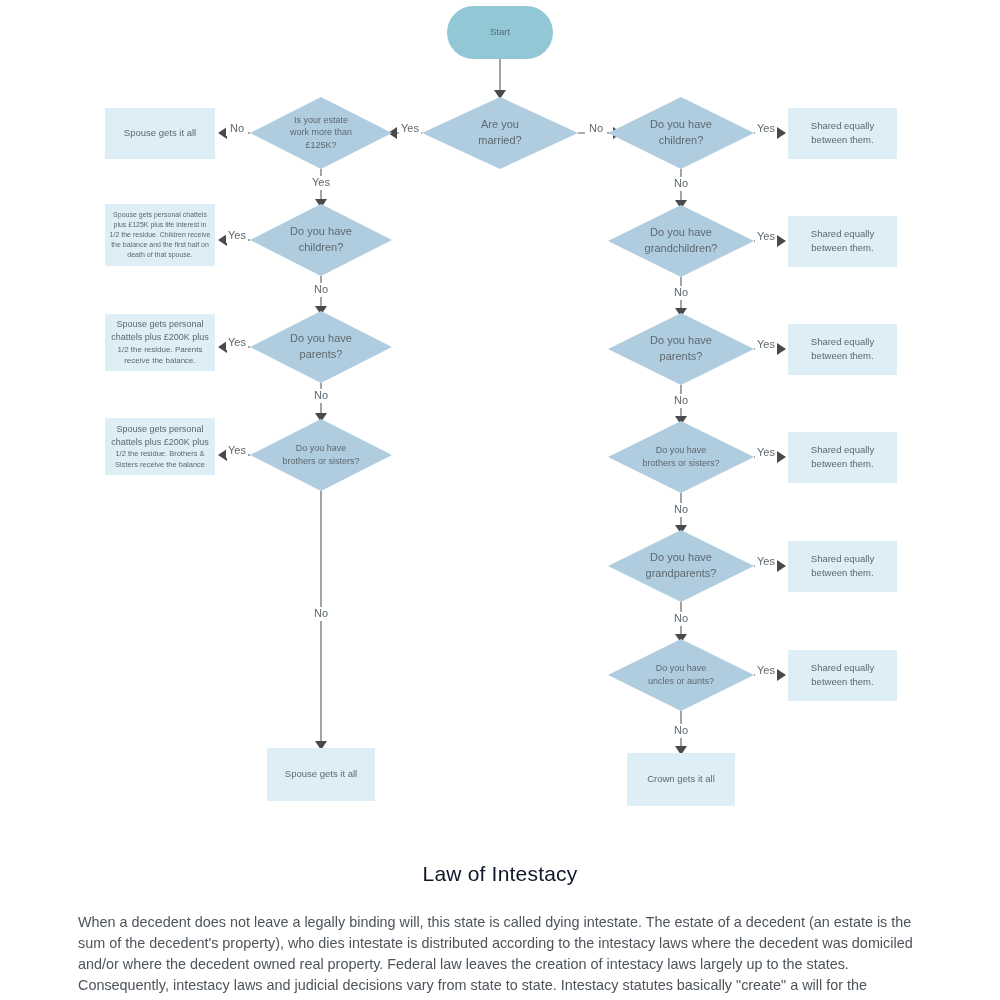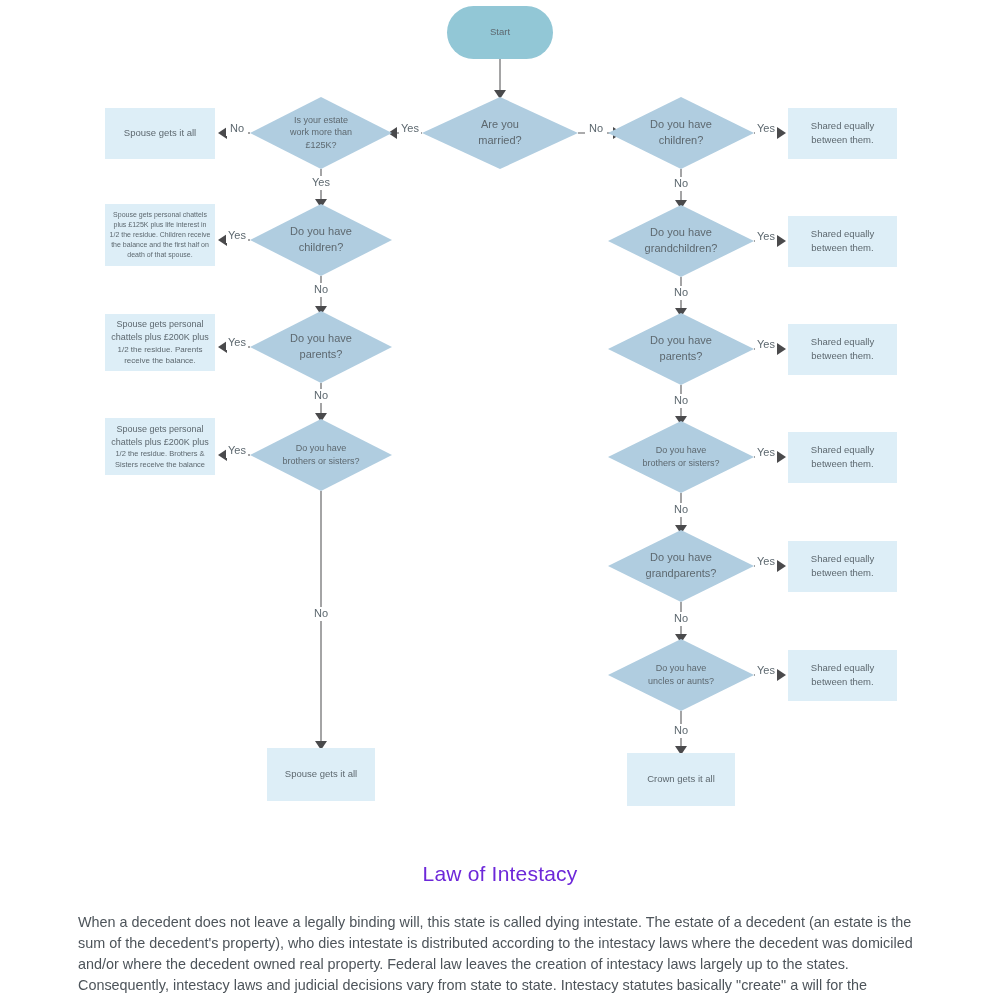--- a/index.html
+++ b/index.html
@@ -52,21 +52,21 @@
   .caption-block {
     position: absolute;
     left: 0;
     top: 840px;
     width: 1000px;
   }
   #caption-title {
     text-align: center;
     font-size: 21px;
     font-weight: 400;
-    color: #6d28d9;
+    color: #0f172a;
     margin: 22px 0 0 0;
     letter-spacing: 0.2px;
   }
   #caption-paragraph {
     margin: 26px 78px 0 78px;
     font-size: 14.4px;
     line-height: 1.45;
     color: #4d545a;
     text-align: left;
   }

